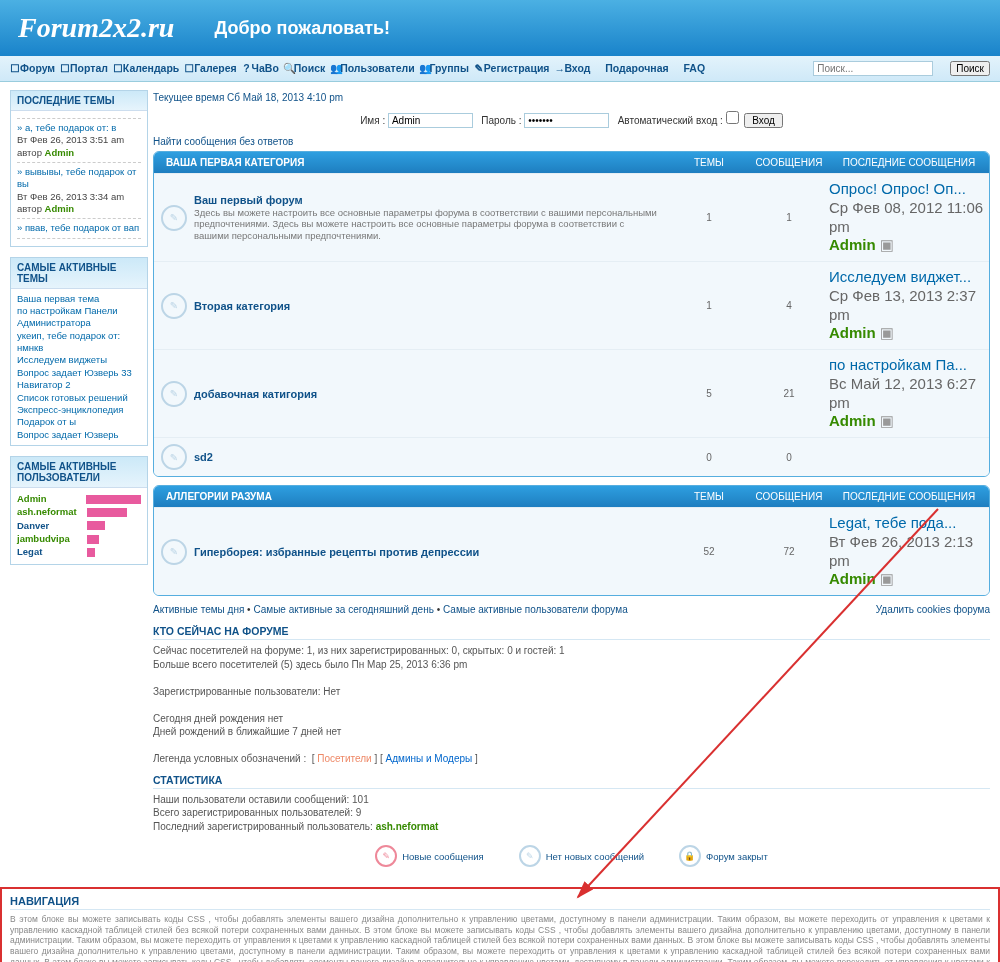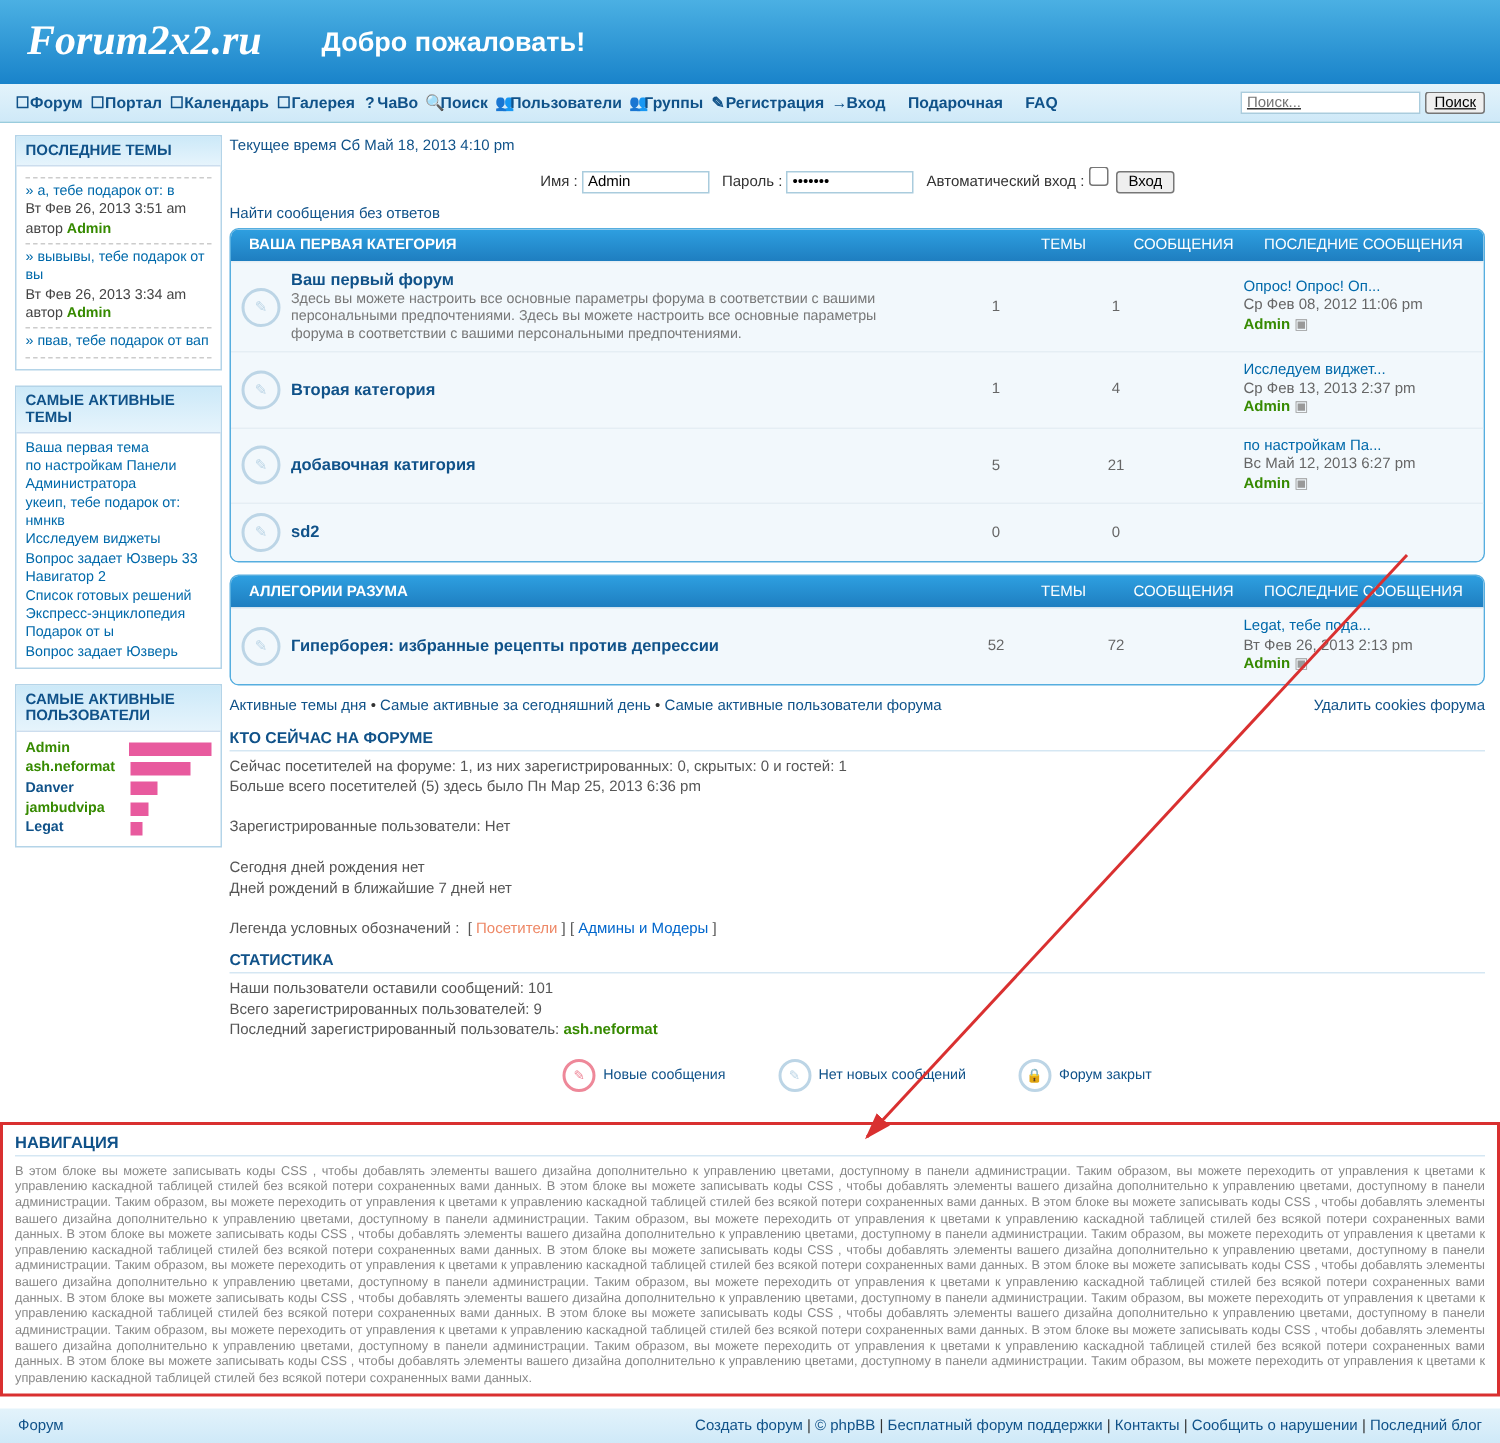--- a/index.html
+++ b/index.html
@@ -5,21 +5,21 @@
 * { margin:0; padding:0; box-sizing:border-box; }
 body { font-family:"Lucida Grande","Trebuchet MS",Verdana,sans-serif; font-size:10px; background:#fff; color:#333; }
 a { color:#0069aa; text-decoration:none; }
 .wrap { width:1000px; margin:0 auto; background:#fff; }
 .header-bar { background:linear-gradient(#4bb0e3,#1983ca); padding:12px 18px; display:flex; align-items:center; }
 .logo { font-family:Georgia,serif; font-style:italic; color:#fff; font-size:28px; font-weight:bold; }
 .welcome { color:#fff; font-size:18px; font-weight:bold; margin-left:40px; }
 .nav-bar { background:linear-gradient(#e3f3fb,#cfe9f8); border-bottom:1px solid #9cd; padding:5px 10px; display:flex; justify-content:space-between; align-items:center; font-size:10.5px; }
 .nav-left a { color:#105289; font-weight:bold; margin-right:2px; }
 .nav-left .ico { display:inline-block;width:10px;text-align:center; }
-.nav-right { display:flex; gap:3px;text-decoration:underline; }
+.nav-right { display:flex; gap:17px; }
 .nav-right input[type=text] { border:1px solid #acd; font-size:10px; padding:1px 3px; width:120px; }
 .nav-right input[type=submit] { font-size:10px; padding:0 4px; }
 .content { display:flex; }
 .sidebar { width:153px; padding:8px 5px 8px 10px; }
 .side-box { border:1px solid #b4d4e8; margin-bottom:10px; background:#fff; }
 .side-head { background:linear-gradient(#cce9f8,#e6f4fc); color:#105289; font-weight:bold; font-size:10px; padding:4px 6px; border-bottom:1px solid #cde; }
 .side-body { padding:4px 6px; font-size:9.5px; line-height:1.3; color:#444; }
 .side-body hr { border:none; border-top:1px dashed #ccc; margin:3px 0; }
 .side-body .auth { color:#368a00; font-weight:bold; }
 .main { flex:1; padding:8px 10px 8px 0; min-width:0; }
@@ -34,21 +34,21 @@
 .forum-head .col { width:80px; text-align:center; }
 .forum-head .last { width:160px; }
 .forum-row { display:flex; border-top:1px solid #e5eef4; background:#f2f8fc; padding:6px 0; align-items:center; }
 .forum-row:first-child { border-top:none; }
 .forum-ico { width:40px; display:flex; justify-content:center; }
 .forum-ico .circ { width:26px;height:26px;border:2px solid #bcd5e6;border-radius:50%;display:flex;align-items:center;justify-content:center;color:#bcd5e6;font-size:10px; }
 .forum-name { flex:1; padding-right:8px; }
 .forum-name .title { color:#105289; font-weight:bold; font-size:11px; }
 .forum-name .desc { color:#777; font-size:9.5px; line-height:1.2; margin-top:1px; }
 .forum-row .num { width:80px; text-align:center; color:#666; font-size:10px; }
-.forum-row .last { width:160px; font-size:10px; line-height:1.25; color:#444;margin-left:45px; }
+.forum-row .last { width:160px; font-size:15px; line-height:1.25; color:#444; }
 .forum-row .last .topic { color:#105289; }
 .forum-row .last .date { color:#666; }
 .forum-row .last .user { color:#368a00; font-weight:bold; }
 .links-row { display:flex; justify-content:space-between; font-size:10px; margin:6px 0 10px; }
 .links-row a { color:#105289; }
 .section-title { color:#105289; font-weight:bold; font-size:10.5px; margin:8px 0 2px; }
 .section-hr { border:none; border-top:1px solid #d5e7f3; margin-bottom:4px; }
 .info-text { font-size:10px; color:#555; line-height:1.35; }
 .info-text .user-link { color:#368a00; font-weight:bold; }
 .info-text .grp1 { color:#e86; }

